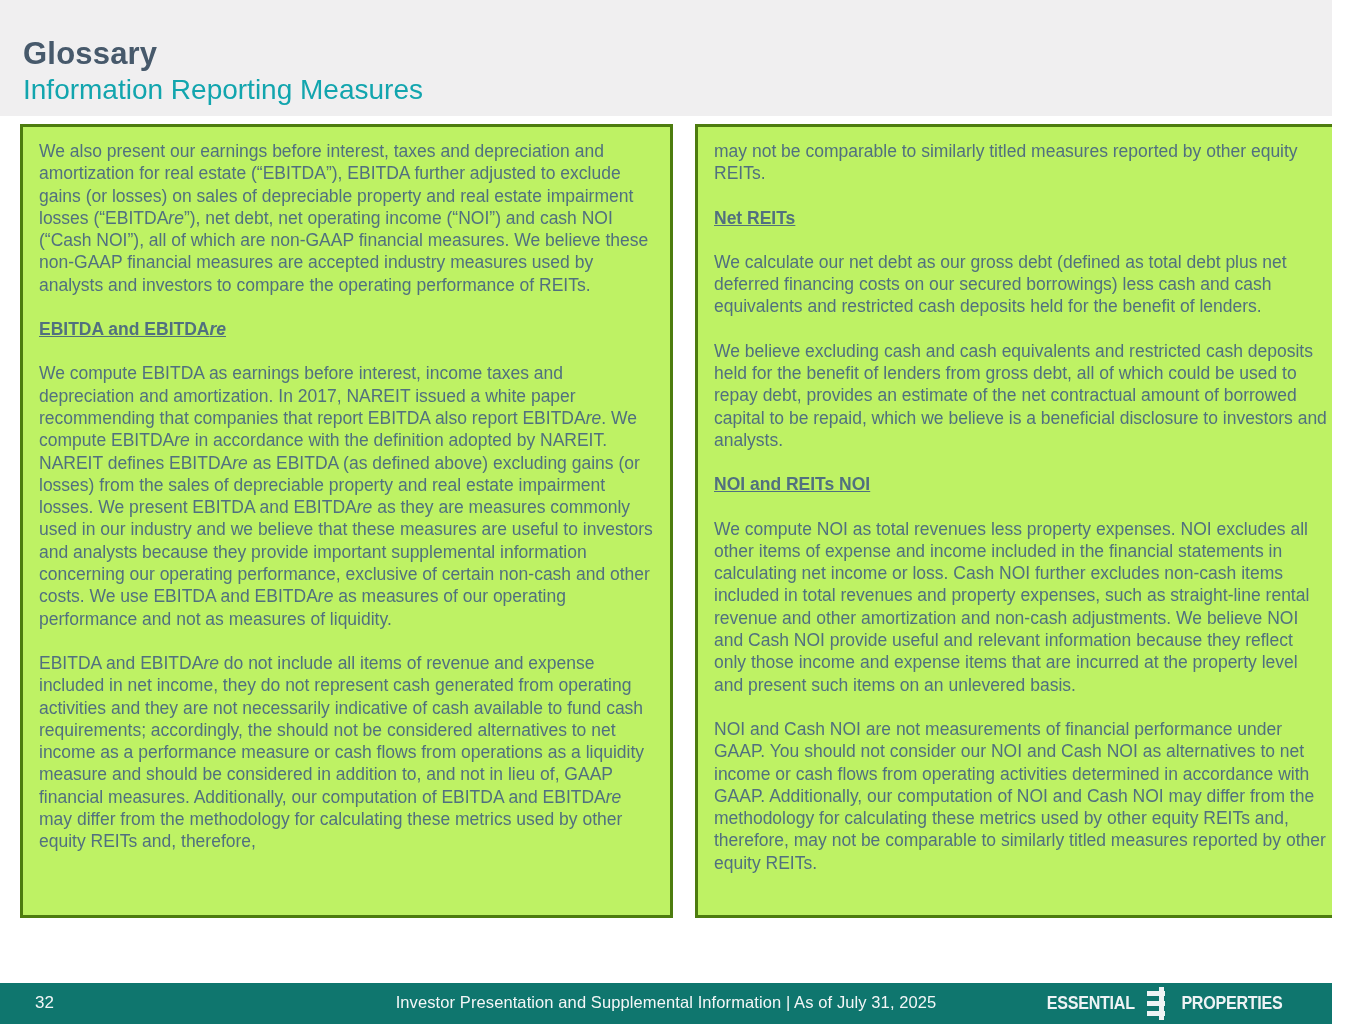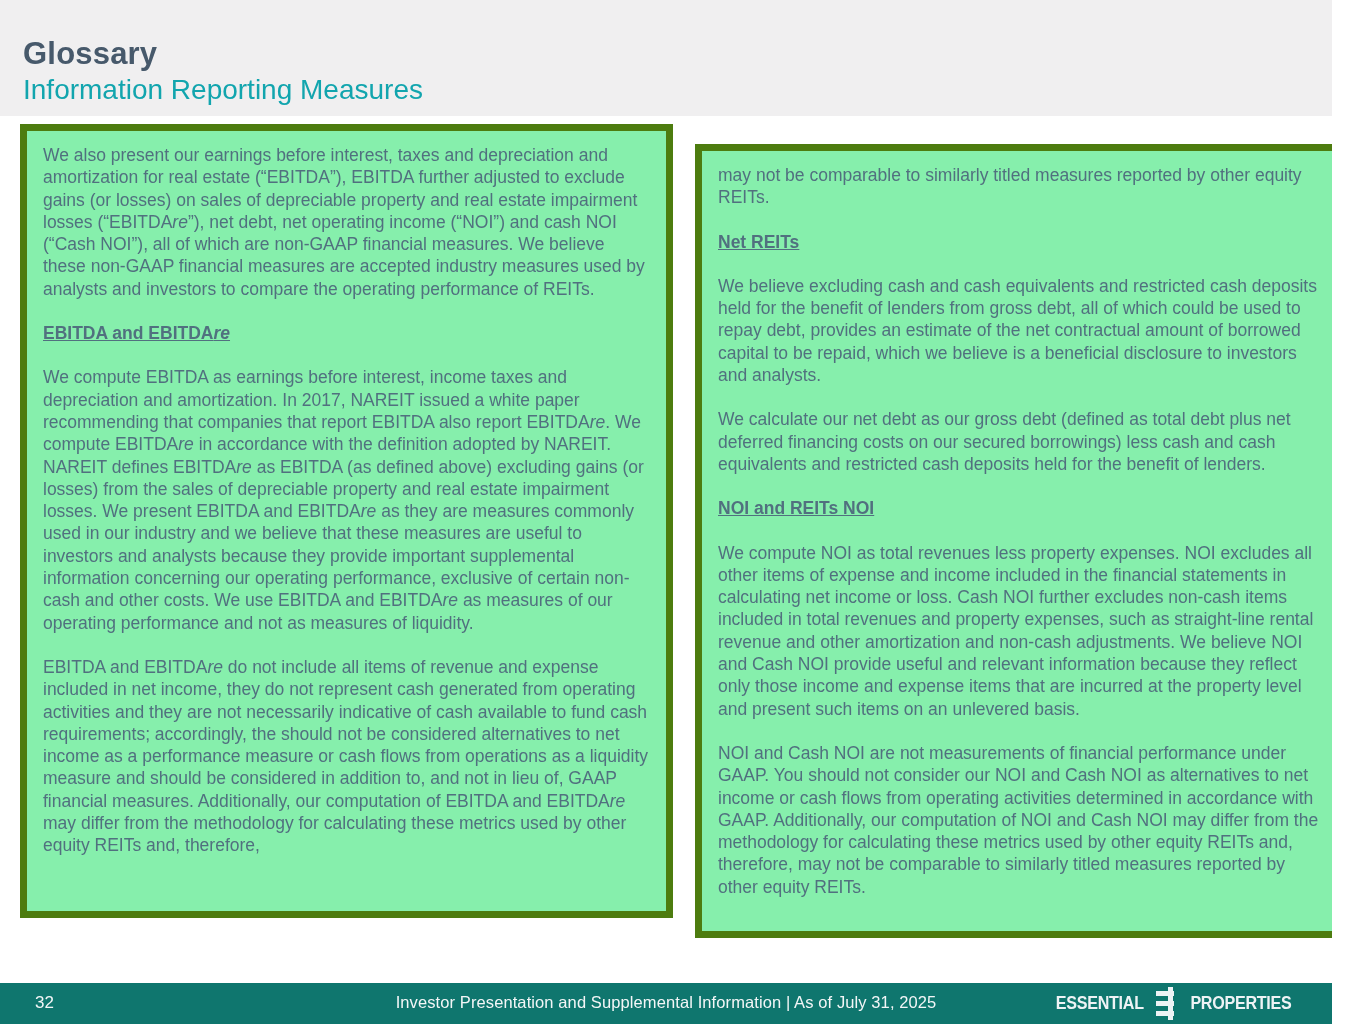--- a/index.html
+++ b/index.html
@@ -38,30 +38,30 @@
     top: 74px;
     font-size: 28px;
     font-weight: 400;
     color: #12a5ae;
   }
 
   .def-box {
     position: absolute;
     top: 124px;
     height: 794px;
-    background: #86efac;
-    border: 7px solid #4d7c0f;
+    background: #bef264;
+    border: 3px solid #4d7c0f;
     padding: 13px 16px;
     color: #51707f;
     font-size: 17.5px;
     line-height: 22.3px;
     overflow: hidden;
   }
   .def-box.left  { left: 20px;  width: 653px; }
-  .def-box.right { left: 695px; width: 651px; margin-top: 20px; }
+  .def-box.right { left: 695px; width: 651px; }
 
   .def-box p { margin: 0 0 22px 0; }
 
   .def-heading {
     font-weight: bold;
     text-decoration: underline;
     margin: 0 0 22px 0;
   }
 
   em { font-style: italic; }
@@ -88,21 +88,21 @@
     left: 0;
     right: 0;
     top: 10px;
     text-align: center;
     font-size: 16.5px;
     letter-spacing: 0.1px;
   }
 
   .footer-logo {
     position: absolute;
-    right: 36px;
+    right: 45px;
     top: 0;
     height: 41px;
     display: flex;
     align-items: center;
     gap: 9px;
     justify-content: center;
   }
   .footer-logo .word {
     font-size: 17.5px;
     font-weight: bold;
@@ -149,22 +149,22 @@
   <div class="def-box left">
     <p>We also present our earnings before interest, taxes and depreciation and amortization for real estate (“EBITDA”), EBITDA further adjusted to exclude gains (or losses) on sales of depreciable property and real estate impairment losses (“EBITDA<em>re</em>”), net debt, net operating income (“NOI”) and cash NOI (“Cash NOI”), all of which are non-GAAP financial measures. We believe these non-GAAP financial measures are accepted industry measures used by analysts and investors to compare the operating performance of REITs.</p>
     <p class="def-heading">EBITDA and EBITDA<em>re</em></p>
     <p>We compute EBITDA as earnings before interest, income taxes and depreciation and amortization. In 2017, NAREIT issued a white paper recommending that companies that report EBITDA also report EBITDA<em>re</em>. We compute EBITDA<em>re</em> in accordance with the definition adopted by NAREIT. NAREIT defines EBITDA<em>re</em> as EBITDA (as defined above) excluding gains (or losses) from the sales of depreciable property and real estate impairment losses. We present EBITDA and EBITDA<em>re</em> as they are measures commonly used in our industry and we believe that these measures are useful to investors and analysts because they provide important supplemental information concerning our operating performance, exclusive of certain non-cash and other costs. We use EBITDA and EBITDA<em>re</em> as measures of our operating performance and not as measures of liquidity.</p>
     <p>EBITDA and EBITDA<em>re</em> do not include all items of revenue and expense included in net income, they do not represent cash generated from operating activities and they are not necessarily indicative of cash available to fund cash requirements; accordingly, the should not be considered alternatives to net income as a performance measure or cash flows from operations as a liquidity measure and should be considered in addition to, and not in lieu of, GAAP financial measures. Additionally, our computation of EBITDA and EBITDA<em>re</em> may differ from the methodology for calculating these metrics used by other equity REITs and, therefore,</p>
   </div>
 
   <div class="def-box right">
     <p>may not be comparable to similarly titled measures reported by other equity REITs.</p>
     <p class="def-heading">Net REITs</p>
+    <p>We calculate our net debt as our gross debt (defined as total debt plus net deferred financing costs on our secured borrowings) less cash and cash equivalents and restricted cash deposits held for the benefit of lenders.</p>
     <p>We believe excluding cash and cash equivalents and restricted cash deposits held for the benefit of lenders from gross debt, all of which could be used to repay debt, provides an estimate of the net contractual amount of borrowed capital to be repaid, which we believe is a beneficial disclosure to investors and analysts.</p>
-    <p>We calculate our net debt as our gross debt (defined as total debt plus net deferred financing costs on our secured borrowings) less cash and cash equivalents and restricted cash deposits held for the benefit of lenders.</p>
     <p class="def-heading">NOI and REITs NOI</p>
     <p>We compute NOI as total revenues less property expenses. NOI excludes all other items of expense and income included in the financial statements in calculating net income or loss. Cash NOI further excludes non-cash items included in total revenues and property expenses, such as straight-line rental revenue and other amortization and non-cash adjustments. We believe NOI and Cash NOI provide useful and relevant information because they reflect only those income and expense items that are incurred at the property level and present such items on an unlevered basis.</p>
     <p>NOI and Cash NOI are not measurements of financial performance under GAAP. You should not consider our NOI and Cash NOI as alternatives to net income or cash flows from operating activities determined in accordance with GAAP. Additionally, our computation of NOI and Cash NOI may differ from the methodology for calculating these metrics used by other equity REITs and, therefore, may not be comparable to similarly titled measures reported by other equity REITs.</p>
   </div>
 
   <div class="footer-bar">
     <span class="footer-page-number">32</span>
     <div class="footer-caption">Investor Presentation and Supplemental Information |  As of July 31, 2025</div>
     <div class="footer-logo">
       <span class="word">ESSENTIAL</span>

